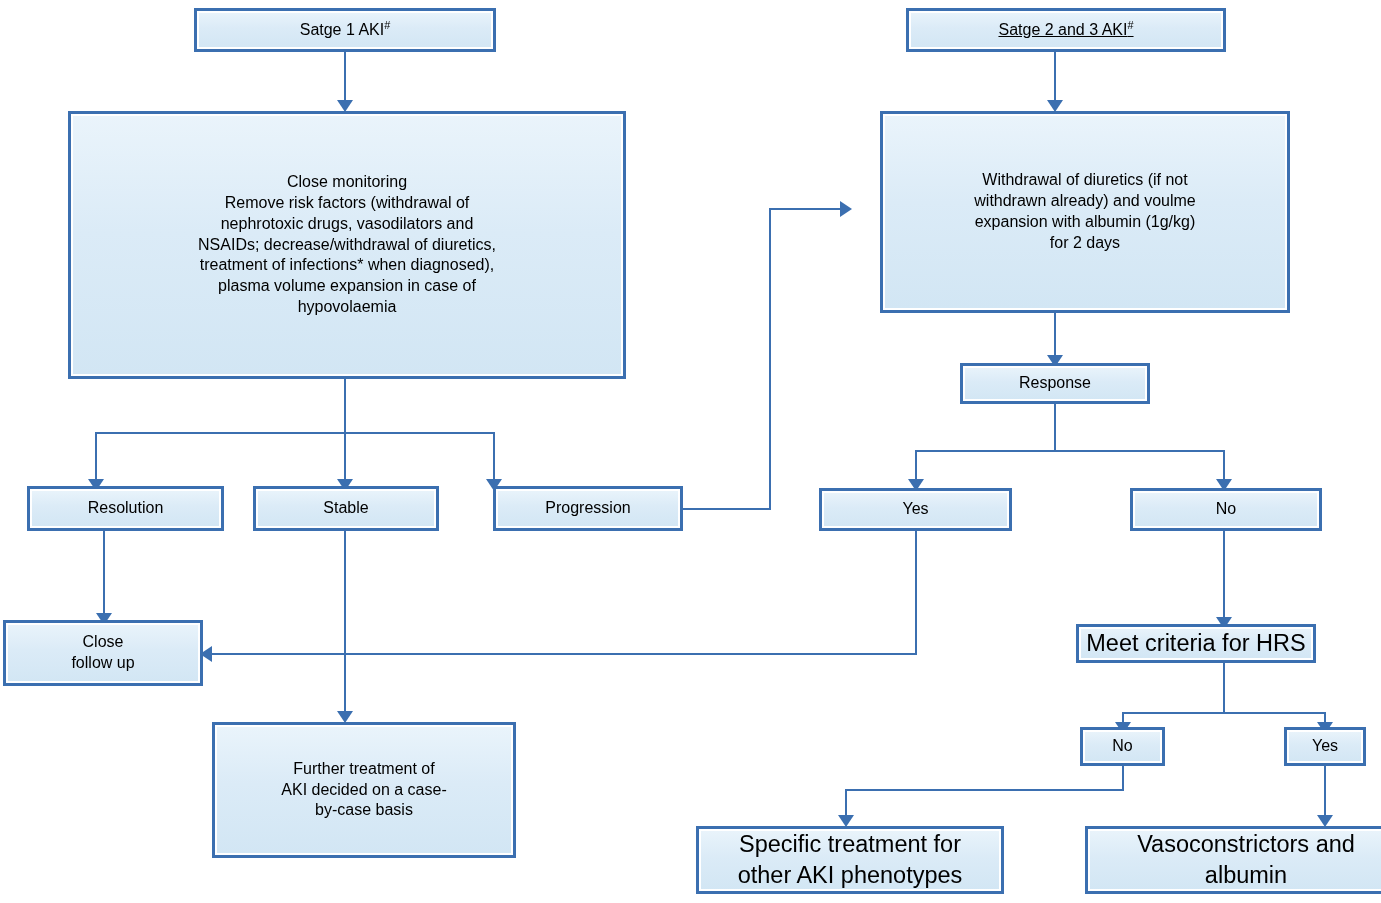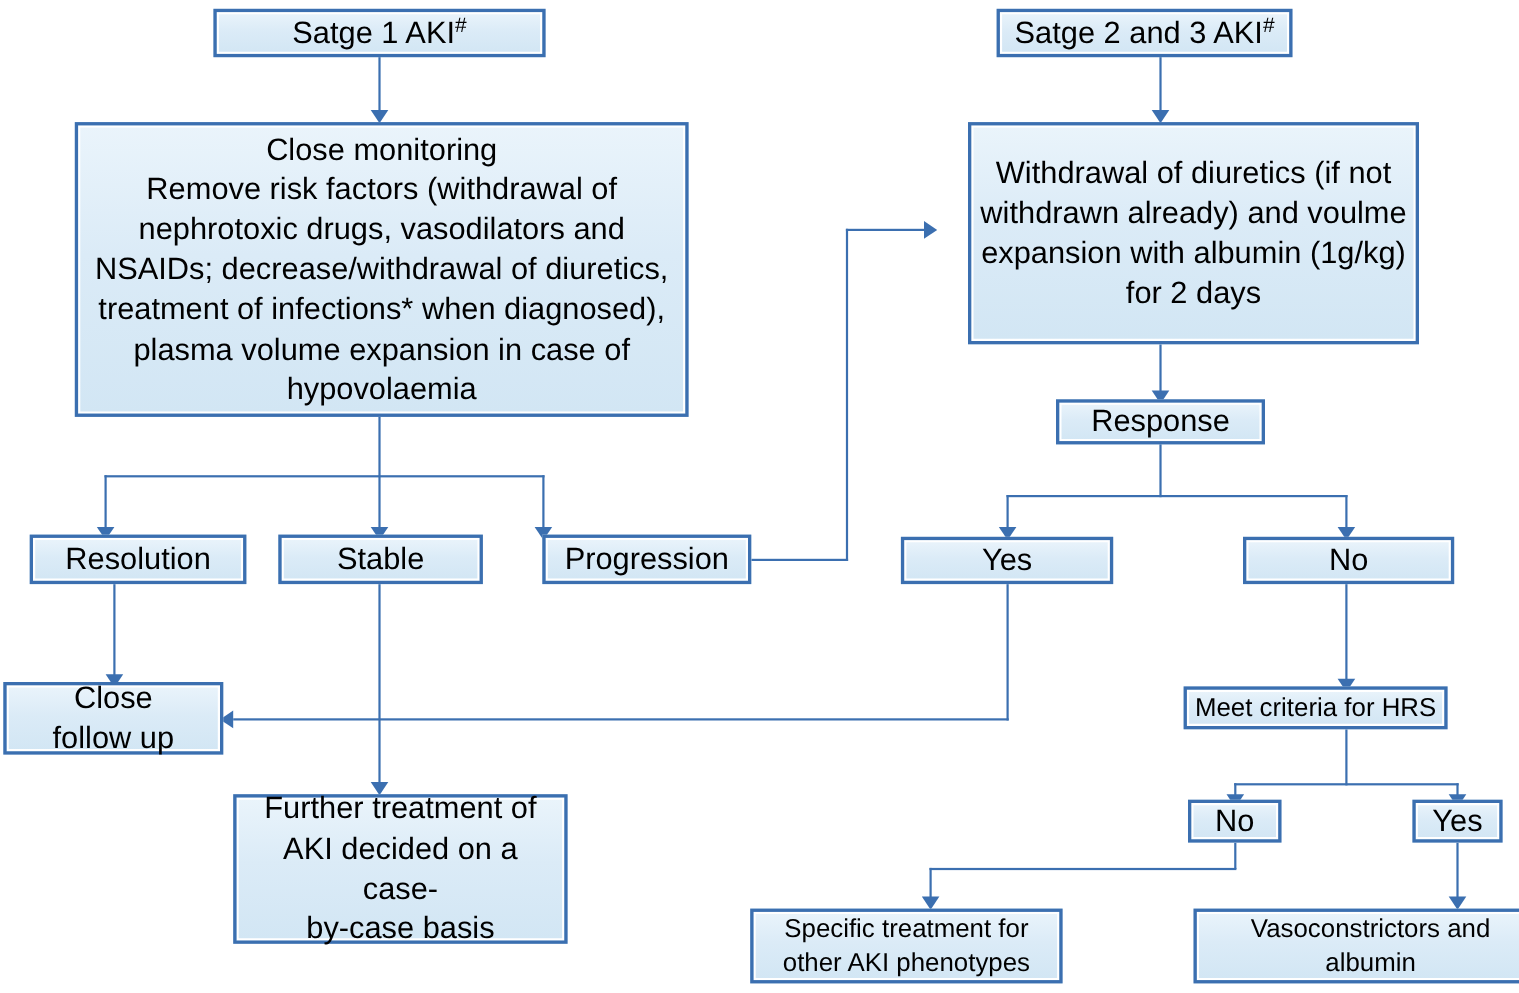--- a/index.html
+++ b/index.html
@@ -32,21 +32,21 @@
     text-align: center;
     color: #000000;
     line-height: 1.30;
     padding: 2px 6px;
   }
   .node .txt {
     display: block;
     width: 100%;
     white-space: pre-line;
   }
-  .f24 { font-size: 28px; }
+  .f24 { font-size: 16px; }
   .f23 { font-size: 23.5px; }
   .sup {
     font-size: 0.68em;
     vertical-align: super;
     line-height: 0;
   }
 
   
   .conn {
     position: absolute;
@@ -135,21 +135,21 @@
   <div class="conn vline" style="left:845px; top:789px; height:30px;"></div>
   <div class="arrow-down" style="left:838px; top:815px;"></div>
 
   <div class="conn vline" style="left:1324px; top:766px; height:53px;"></div>
   <div class="arrow-down" style="left:1317px; top:815px;"></div>
 
   <div class="node f24" style="left:194px; top:8px; width:302px; height:44px;">
     <span class="txt"><span>Satge 1 AKI</span><span class="sup">#</span></span>
   </div>
 
-  <div class="node f24" style="left:906px; top:8px; width:269px; height:44px;">
+  <div class="node f24" style="left:906px; top:8px; width:320px; height:44px;text-decoration:underline;">
     <span class="txt"><span>Satge 2 and 3 AKI</span><span class="sup">#</span></span>
   </div>
 
   <div class="node f24" style="left:68px; top:111px; width:558px; height:268px;">
     <span class="txt">Close monitoring
 Remove risk factors (withdrawal of
 nephrotoxic drugs, vasodilators and
 NSAIDs; decrease/withdrawal of diuretics,
 treatment of infections* when diagnosed),
 plasma volume expansion in case of
@@ -203,21 +203,21 @@
   </div>
 
   <div class="node f24" style="left:1080px; top:727px; width:85px; height:39px;">
     <span class="txt">No</span>
   </div>
 
   <div class="node f24" style="left:1284px; top:727px; width:82px; height:39px;">
     <span class="txt">Yes</span>
   </div>
 
-  <div class="node f23" style="left:682px; top:826px; width:284px; height:68px;justify-content:flex-end;">
+  <div class="node f23" style="left:696px; top:826px; width:308px; height:68px;justify-content:flex-end;">
     <span class="txt">Specific treatment for
 other AKI phenotypes</span>
   </div>
 
   <div class="node f23" style="left:1085px; top:826px; width:322px; height:68px;">
     <span class="txt">Vasoconstrictors and
 albumin</span>
   </div>
 
 </div>

